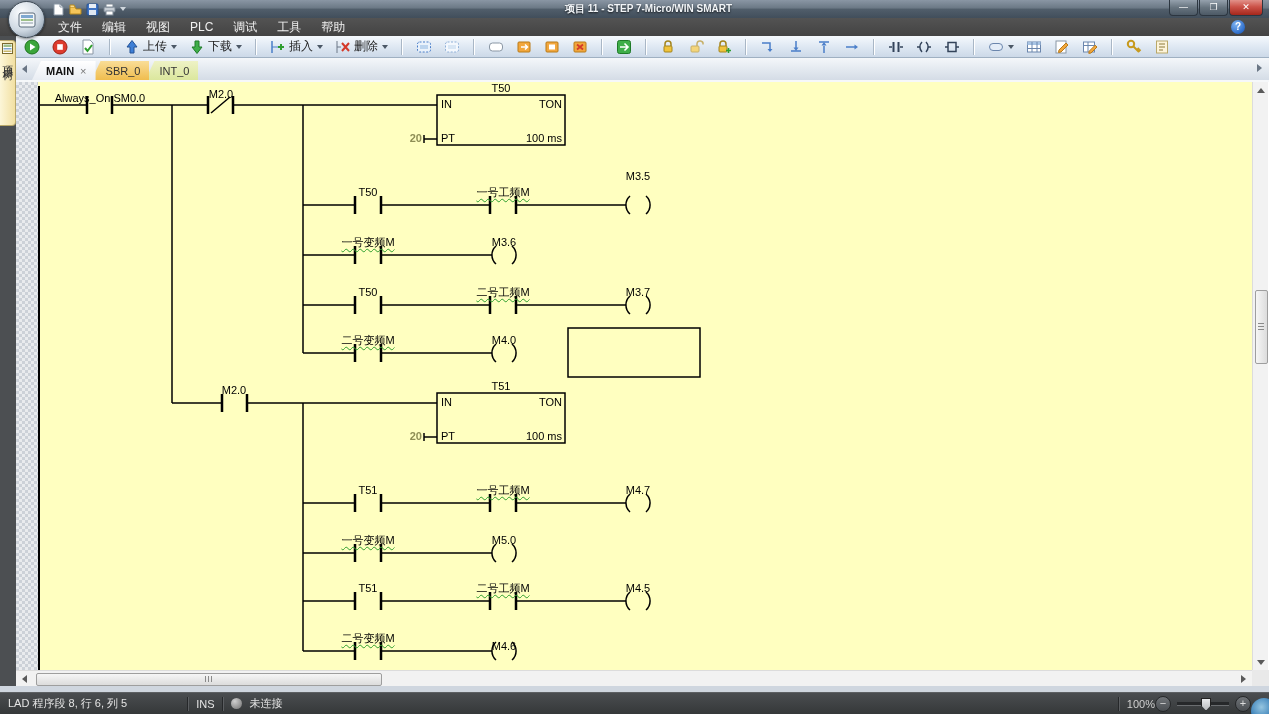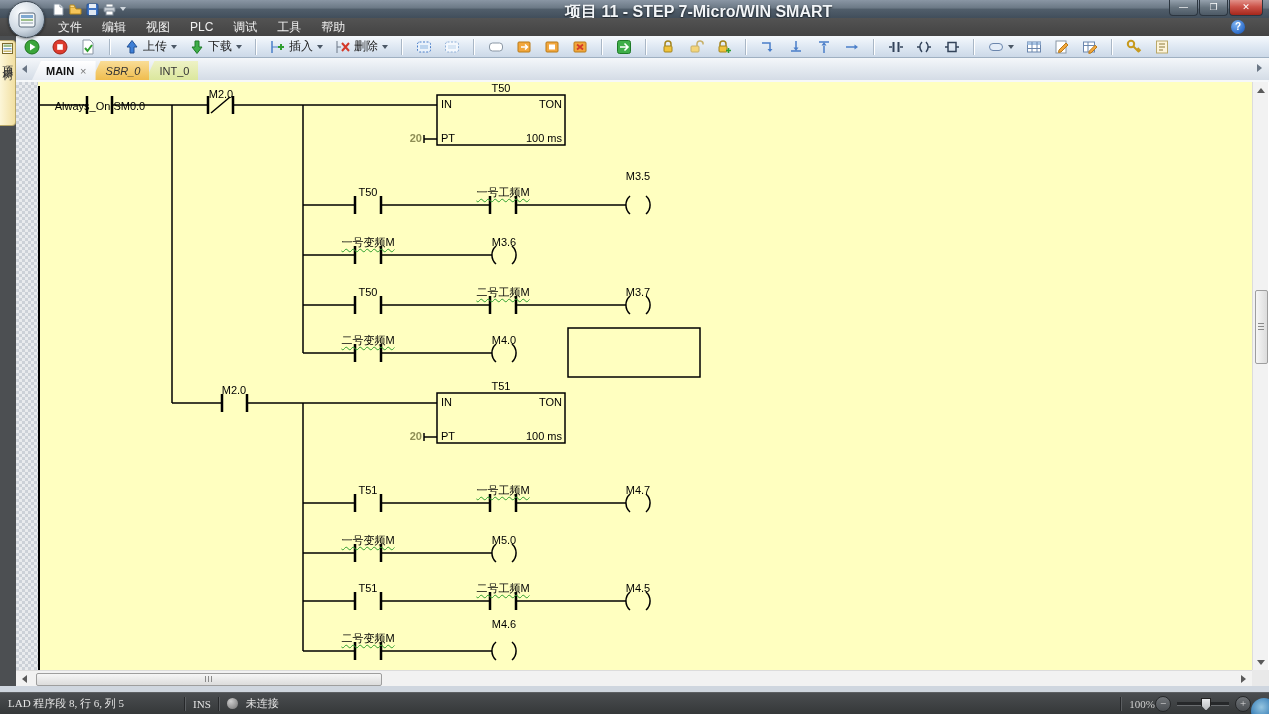--- a/index.html
+++ b/index.html
@@ -8,21 +8,21 @@
   
   .titlebar{position:absolute;left:0;top:0;width:1269px;height:18px;
     background:linear-gradient(#8a96a4 0%,#6b7885 45%,#515e6b 50%,#414e5b 100%);}
   .orb{position:absolute;left:8px;top:1px;width:35px;height:35px;border-radius:50%;
     background:radial-gradient(circle at 35% 30%,#fbfdff,#cdd7e1 55%,#8595a5 90%,#5d6c7b);
     border:1px solid #3e4a56;box-shadow:0 1px 3px rgba(0,0,0,.5);z-index:5;
     display:flex;align-items:center;justify-content:center;}
   .qat{position:absolute;left:52px;top:2px;height:14px;display:flex;gap:4px;align-items:center;z-index:4;}
   .qicon{width:13px;height:13px;display:inline-block;}
   .caret{width:0;height:0;border-left:3px solid transparent;border-right:3px solid transparent;border-top:4px solid #cfd6dd;display:inline-block;}
-  .title-text{position:absolute;left:565px;top:2px;font-size:16px;font-weight:bold;color:#f2f5f8;
+  .title-text{position:absolute;left:565px;top:2px;font-size:10px;font-weight:bold;color:#f2f5f8;
     text-shadow:0 1px 2px rgba(0,0,0,.7);white-space:nowrap;}
   .winbtns{position:absolute;right:6px;top:0;display:flex;gap:1px;z-index:6;}
   .winbtn{width:27px;height:15px;border:1px solid #2c3640;border-top:none;border-radius:0 0 4px 4px;
     background:linear-gradient(#95a1ad,#67747f 50%,#4d5a66);color:#fff;font-size:9px;line-height:14px;
     text-align:center;}
   .winbtn.close{width:32px;background:linear-gradient(#e2928a,#cc5349 45%,#a5271c);}
   
   .menubar{position:absolute;left:0;top:18px;width:1269px;height:18px;background:linear-gradient(#535353,#434343);
     display:flex;align-items:center;padding-left:48px;box-sizing:border-box;gap:0;}
   .menu-item{color:#f0f0f0;font-size:12px;padding:0 10px;line-height:18px;}
@@ -45,21 +45,21 @@
   .side-tab-text{writing-mode:vertical-rl;font-size:11px;color:#333;letter-spacing:2px;}
   
   .tabrow{position:absolute;left:16px;top:58px;width:1253px;height:22px;
     background:linear-gradient(#f4f7fa,#d4dce6);display:flex;align-items:flex-end;}
   .tab-scroll{width:16px;height:16px;display:flex;align-items:center;justify-content:center;margin-bottom:3px;}
   .tri-left{width:0;height:0;border-top:4px solid transparent;border-bottom:4px solid transparent;border-right:5px solid #6a7685;}
   .tri-right{width:0;height:0;border-top:4px solid transparent;border-bottom:4px solid transparent;border-left:5px solid #6a7685;}
   .tab{height:19px;display:flex;align-items:center;padding:0 9px 0 14px;font-size:11px;color:#333;
     clip-path:polygon(9px 0,100% 0,100% 100%,0 100%);margin-right:-4px;}
   .tab.active{background:linear-gradient(#ffffff,#e9edf3);font-weight:bold;color:#111;z-index:2;}
-  .tab.sbr{background:linear-gradient(#f9dd97,#f0bd4e);z-index:1;font-style:italic;}
+  .tab.sbr{background:linear-gradient(#f9dd97,#f0bd4e);z-index:1;}
   .tab.int{background:linear-gradient(#eef2c6,#dbe79d);}
   .tab-close{margin-left:6px;color:#777;font-size:11px;font-weight:normal;}
   .tabrow-right{position:absolute;right:2px;top:60px;}
   
   .canvas-topline{position:absolute;left:16px;top:80px;width:1253px;height:2px;background:#f6f8fa;}
   .gutter{position:absolute;left:16px;top:82px;width:22px;height:588px;
     background:conic-gradient(#ccd1d8 25%,#e9ebee 0 50%,#ccd1d8 0 75%,#e9ebee 0) 0 0/6px 6px;}
   .canvas{position:absolute;left:38px;top:82px;width:1214px;height:588px;background:#ffffc0;overflow:hidden;}
   .lad{position:absolute;left:0;top:0;}
   .lad line,.lad path,.lad rect{stroke:#000;}
@@ -80,21 +80,21 @@
     border:1px solid #9e9e9e;border-radius:2px;}
   .vthumb:after{content:"";position:absolute;left:2px;top:32px;width:6px;height:1px;background:#8a8a8a;box-shadow:0 3px 0 #8a8a8a,0 6px 0 #8a8a8a;}
   .hthumb{position:absolute;left:20px;top:2px;width:344px;height:11px;background:linear-gradient(#f6f6f6,#dcdcdc);
     border:1px solid #9e9e9e;border-radius:2px;}
   .hthumb:after{content:"";position:absolute;top:2px;left:168px;width:1px;height:6px;background:#8a8a8a;box-shadow:3px 0 0 #8a8a8a,6px 0 0 #8a8a8a;}
   .sb-corner{position:absolute;left:1252px;top:670px;width:17px;height:16px;background:#e9e9e9;}
   .below-strip{position:absolute;left:0;top:686px;width:1269px;height:6px;background:#cfd6df;}
   
   .statusbar{position:absolute;left:0;top:692px;width:1269px;height:22px;
     background:linear-gradient(#4a4d50,#353839);border-top:1px solid #5d6063;box-sizing:border-box;
-    display:flex;align-items:center;color:#e4e4e4;font-size:11px;font-family:Liberation Serif, serif;}
+    display:flex;align-items:center;color:#e4e4e4;font-size:11px;}
   .st-sep{width:1px;height:14px;background:#26282a;border-right:1px solid #5b5e61;margin:0 7px;}
   .st-dot{width:11px;height:11px;border-radius:50%;background:radial-gradient(circle at 35% 30%,#cfcfcf,#8d8d8d 70%,#6f6f6f);margin-right:8px;}
   .zoom-btn{width:14px;height:14px;border-radius:50%;background:linear-gradient(#707478,#4a4e52);
     border:1px solid #26282a;color:#ddd;font-size:11px;line-height:12px;text-align:center;}
   .zoom-track{width:52px;height:3px;background:#26282a;border-bottom:1px solid #6a6d70;margin:0 6px;position:relative;}
   .zoom-thumb{position:absolute;left:24px;top:-4px;width:8px;height:11px;background:linear-gradient(#e8eaec,#b9bcbf);
     border:1px solid #222;clip-path:polygon(0 0,100% 0,100% 60%,50% 100%,0 60%);}
   .corner-orb{position:absolute;right:-8px;bottom:-10px;width:26px;height:26px;border-radius:50%;
     background:radial-gradient(circle at 40% 35%,#9fd4f2,#2f7fc1 60%,#145a96);opacity:.9;}
 </style>
@@ -523,21 +523,21 @@
           <path d="M458 560 A12 12 0 0 0 458 578"></path>
           <path d="M474 560 A12 12 0 0 1 474 578"></path>
         </g>
     </g>
 
     <rect x="399" y="13" width="128" height="50" fill="none" stroke-width="1.5"></rect>
     <rect x="399" y="311" width="128" height="50" fill="none" stroke-width="1.5"></rect>
     <rect x="530" y="246" width="132" height="49" fill="none" stroke-width="1.5"></rect>
   </svg>
 
-  <span class="lbl" style="left:62px;top:18px">Always_On:SM0.0</span>
+  <span class="lbl" style="left:62px;top:10px">Always_On:SM0.0</span>
   <span class="lbl" style="left:183px;top:6px">M2.0</span>
   <span class="lbl" style="left:463px;top:0px">T50</span>
   <span class="lbl lleft" style="left:403px;top:16px">IN</span>
   <span class="lbl lright" style="left:524px;top:16px">TON</span>
   <span class="lbl lleft" style="left:403px;top:50px">PT</span>
   <span class="lbl lright" style="left:524px;top:50px">100 ms</span>
   <span class="lbl lright pt-val" style="left:384px;top:50px">20</span>
 
   <span class="lbl" style="left:330px;top:104px">T50</span>
   <span class="lbl sym" style="left:465px;top:104px">一号工频M</span>
@@ -560,21 +560,21 @@
 
   <span class="lbl" style="left:330px;top:402px">T51</span>
   <span class="lbl sym" style="left:465px;top:402px">一号工频M</span>
   <span class="lbl" style="left:600px;top:402px">M4.7</span>
   <span class="lbl sym" style="left:330px;top:452px">一号变频M</span>
   <span class="lbl" style="left:466px;top:452px">M5.0</span>
   <span class="lbl" style="left:330px;top:500px">T51</span>
   <span class="lbl sym" style="left:465px;top:500px">二号工频M</span>
   <span class="lbl" style="left:600px;top:500px">M4.5</span>
   <span class="lbl sym" style="left:330px;top:550px">二号变频M</span>
-  <span class="lbl" style="left:466px;top:536px">M4.6</span>
+  <span class="lbl" style="left:466px;top:558px">M4.6</span>
 </div>
 
 <div class="vscroll">
   <span class="sb-btn" style="left:0;top:0">
       <span class="sb-tri-up"></span>
     </span>
   <span class="vthumb"></span>
   <span class="sb-btn" style="left:0;top:572px">
       <span class="sb-tri-down"></span>
     </span>

